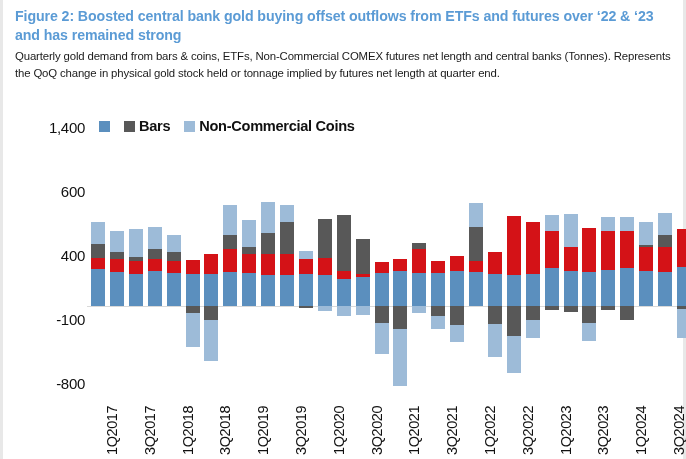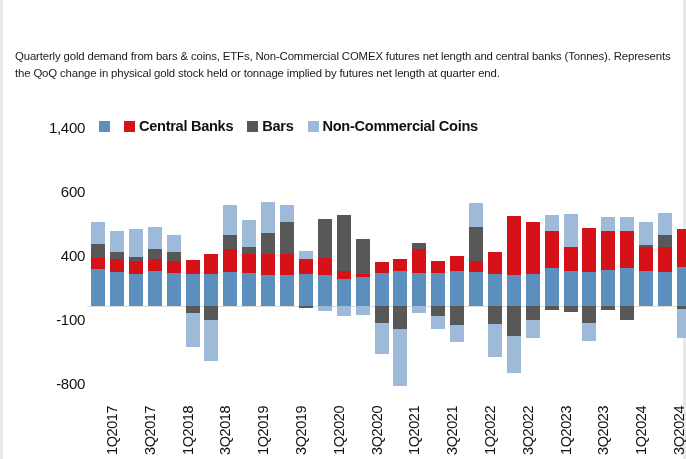--- a/index.html
+++ b/index.html
@@ -116,29 +116,26 @@
     position: absolute;
     height: 1px;
     background: #d9d9d9;
   }
 </style>
 </head>
 <body>
 
 <div id="page">
 
+  <div class="fig-title">Figure 2: Boosted central bank gold buying offset outflows from ETFs and futures over ‘22 &amp; ‘23 and has remained strong</div>
   <div class="fig-sub">Quarterly gold demand from bars &amp; coins, ETFs, Non-Commercial COMEX futures net length and central banks (Tonnes). Represents the QoQ change in physical gold stock held or tonnage implied by futures net length at quarter end.</div>
 
   <div class="legend" id="legend">
       <div class="legend-item">
         <span class="legend-swatch" style="background: rgb(91, 143, 190);"></span>
-      </div>
-      <div class="legend-item">
-        <span class="legend-swatch" style="background: rgb(212, 18, 23);"></span>
-        <span>Central Banks</span>
       </div>
       <div class="legend-item">
         <span class="legend-swatch" style="background: rgb(88, 88, 88);"></span>
         <span>Bars</span>
       </div>
       <div class="legend-item">
         <span class="legend-swatch" style="background: rgb(157, 187, 216);"></span>
         <span>Non-Commercial Coins</span>
       </div>
     </div>

